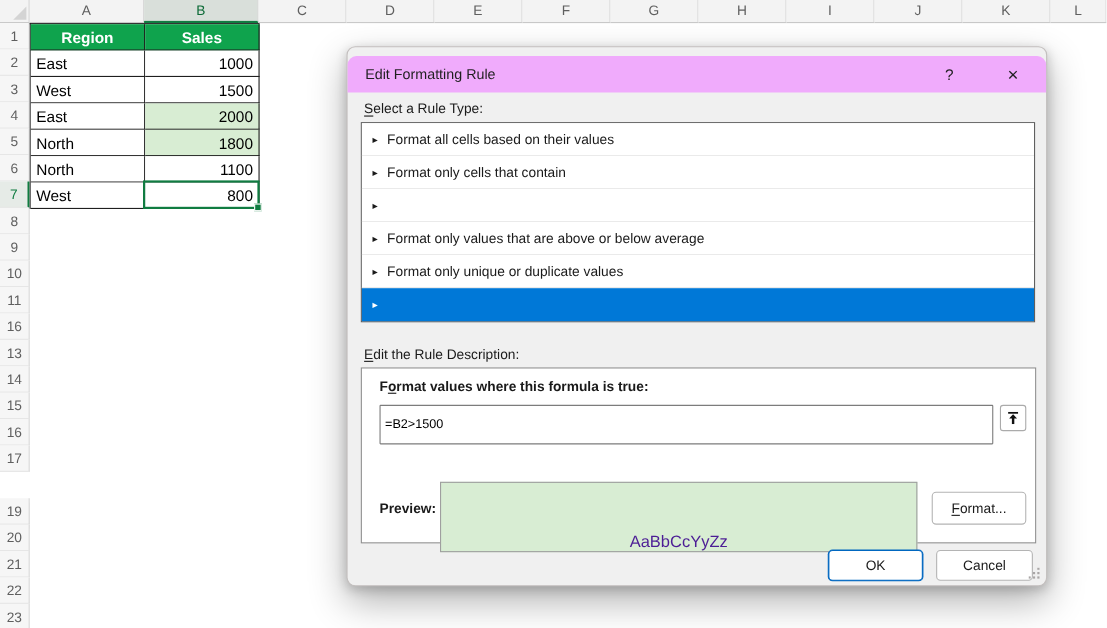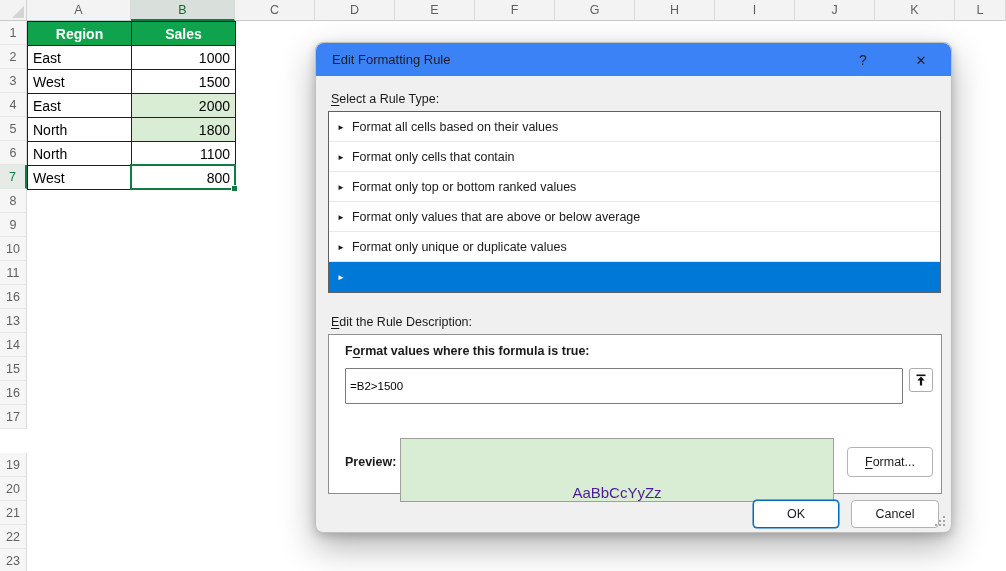--- a/index.html
+++ b/index.html
@@ -60,22 +60,22 @@
   }
 
   
   #dialog {
     position:absolute; left:315px; top:42px; width:637px; height:491px;
     background:#f0f0f0; border:1px solid #c3bfbe; border-radius:8px;
     box-shadow:0 14px 34px rgba(0,0,0,0.30), 0 3px 10px rgba(0,0,0,0.18);
     font-size:12.5px; color:#1a1a1a;
   }
   .titlebar {
-    position:absolute; left:0; top:0; right:0; height:33px;
-    background:#3b82f6; border-radius:8px 8px 0 0;
+    position:absolute; left:0; top:8px; right:0; height:33px;
+    background:#f0abfc; border-radius:8px 8px 0 0;
   }
   .titlebar .title { position:absolute; left:16px; top:9px; font-size:13px; color:#1f1f1f; }
   .tb-btn {
     position:absolute; top:5px; width:24px; height:24px; display:flex;
     align-items:center; justify-content:center; font-size:14px; color:#1f1f1f;
     cursor:default; border-radius:4px;
   }
   .tb-help { right:76px; }
   .tb-close { right:18px; font-size:13px; }
 
@@ -209,21 +209,20 @@
         <div class="rule-item">
           <span class="arrow">►</span>
           <span>Format all cells based on their values</span>
         </div>
         <div class="rule-item">
           <span class="arrow">►</span>
           <span>Format only cells that contain</span>
         </div>
         <div class="rule-item">
           <span class="arrow">►</span>
-          <span>Format only top or bottom ranked values</span>
         </div>
         <div class="rule-item">
           <span class="arrow">►</span>
           <span>Format only values that are above or below average</span>
         </div>
         <div class="rule-item">
           <span class="arrow">►</span>
           <span>Format only unique or duplicate values</span>
         </div>
         <div class="rule-item sel">

